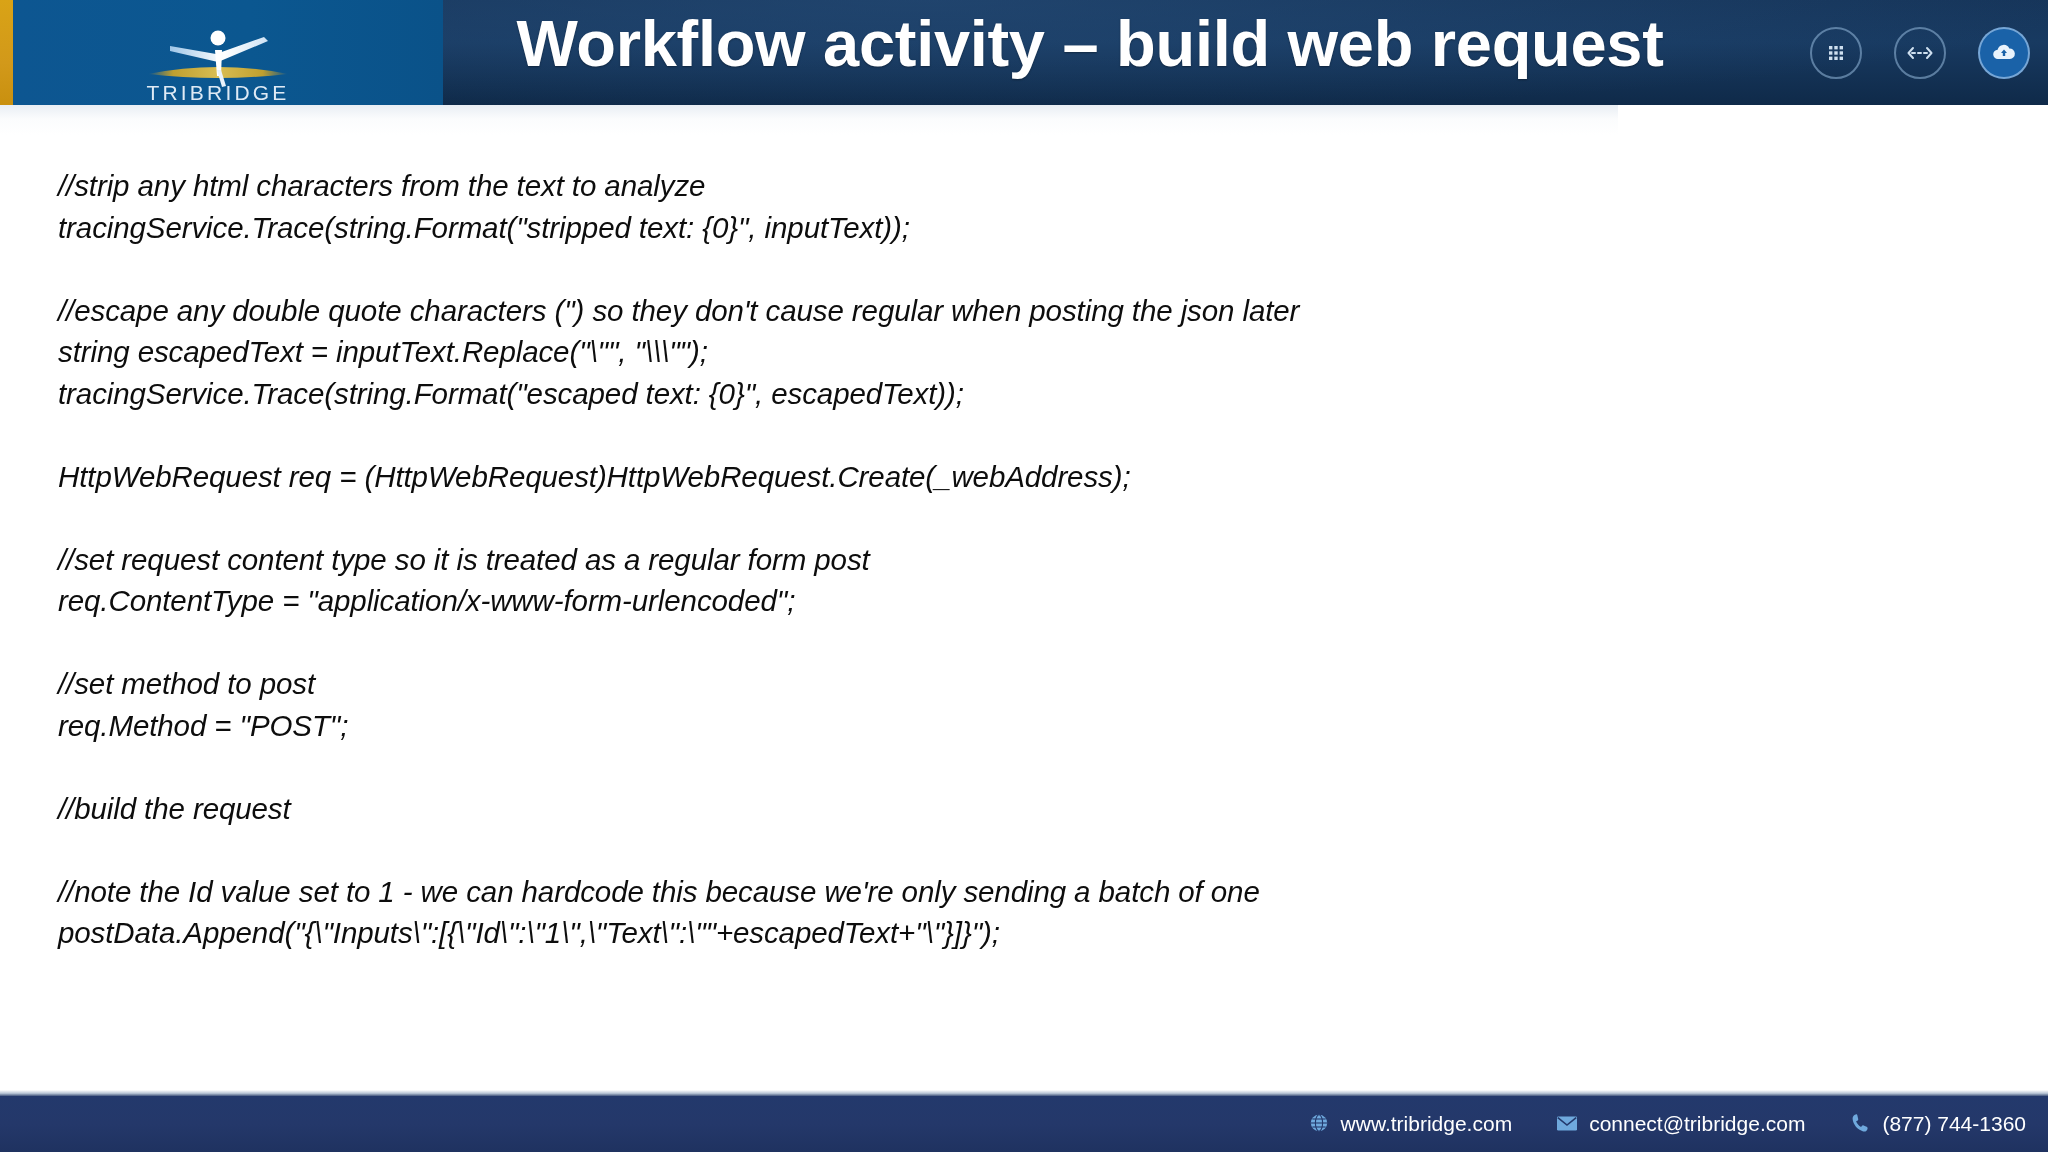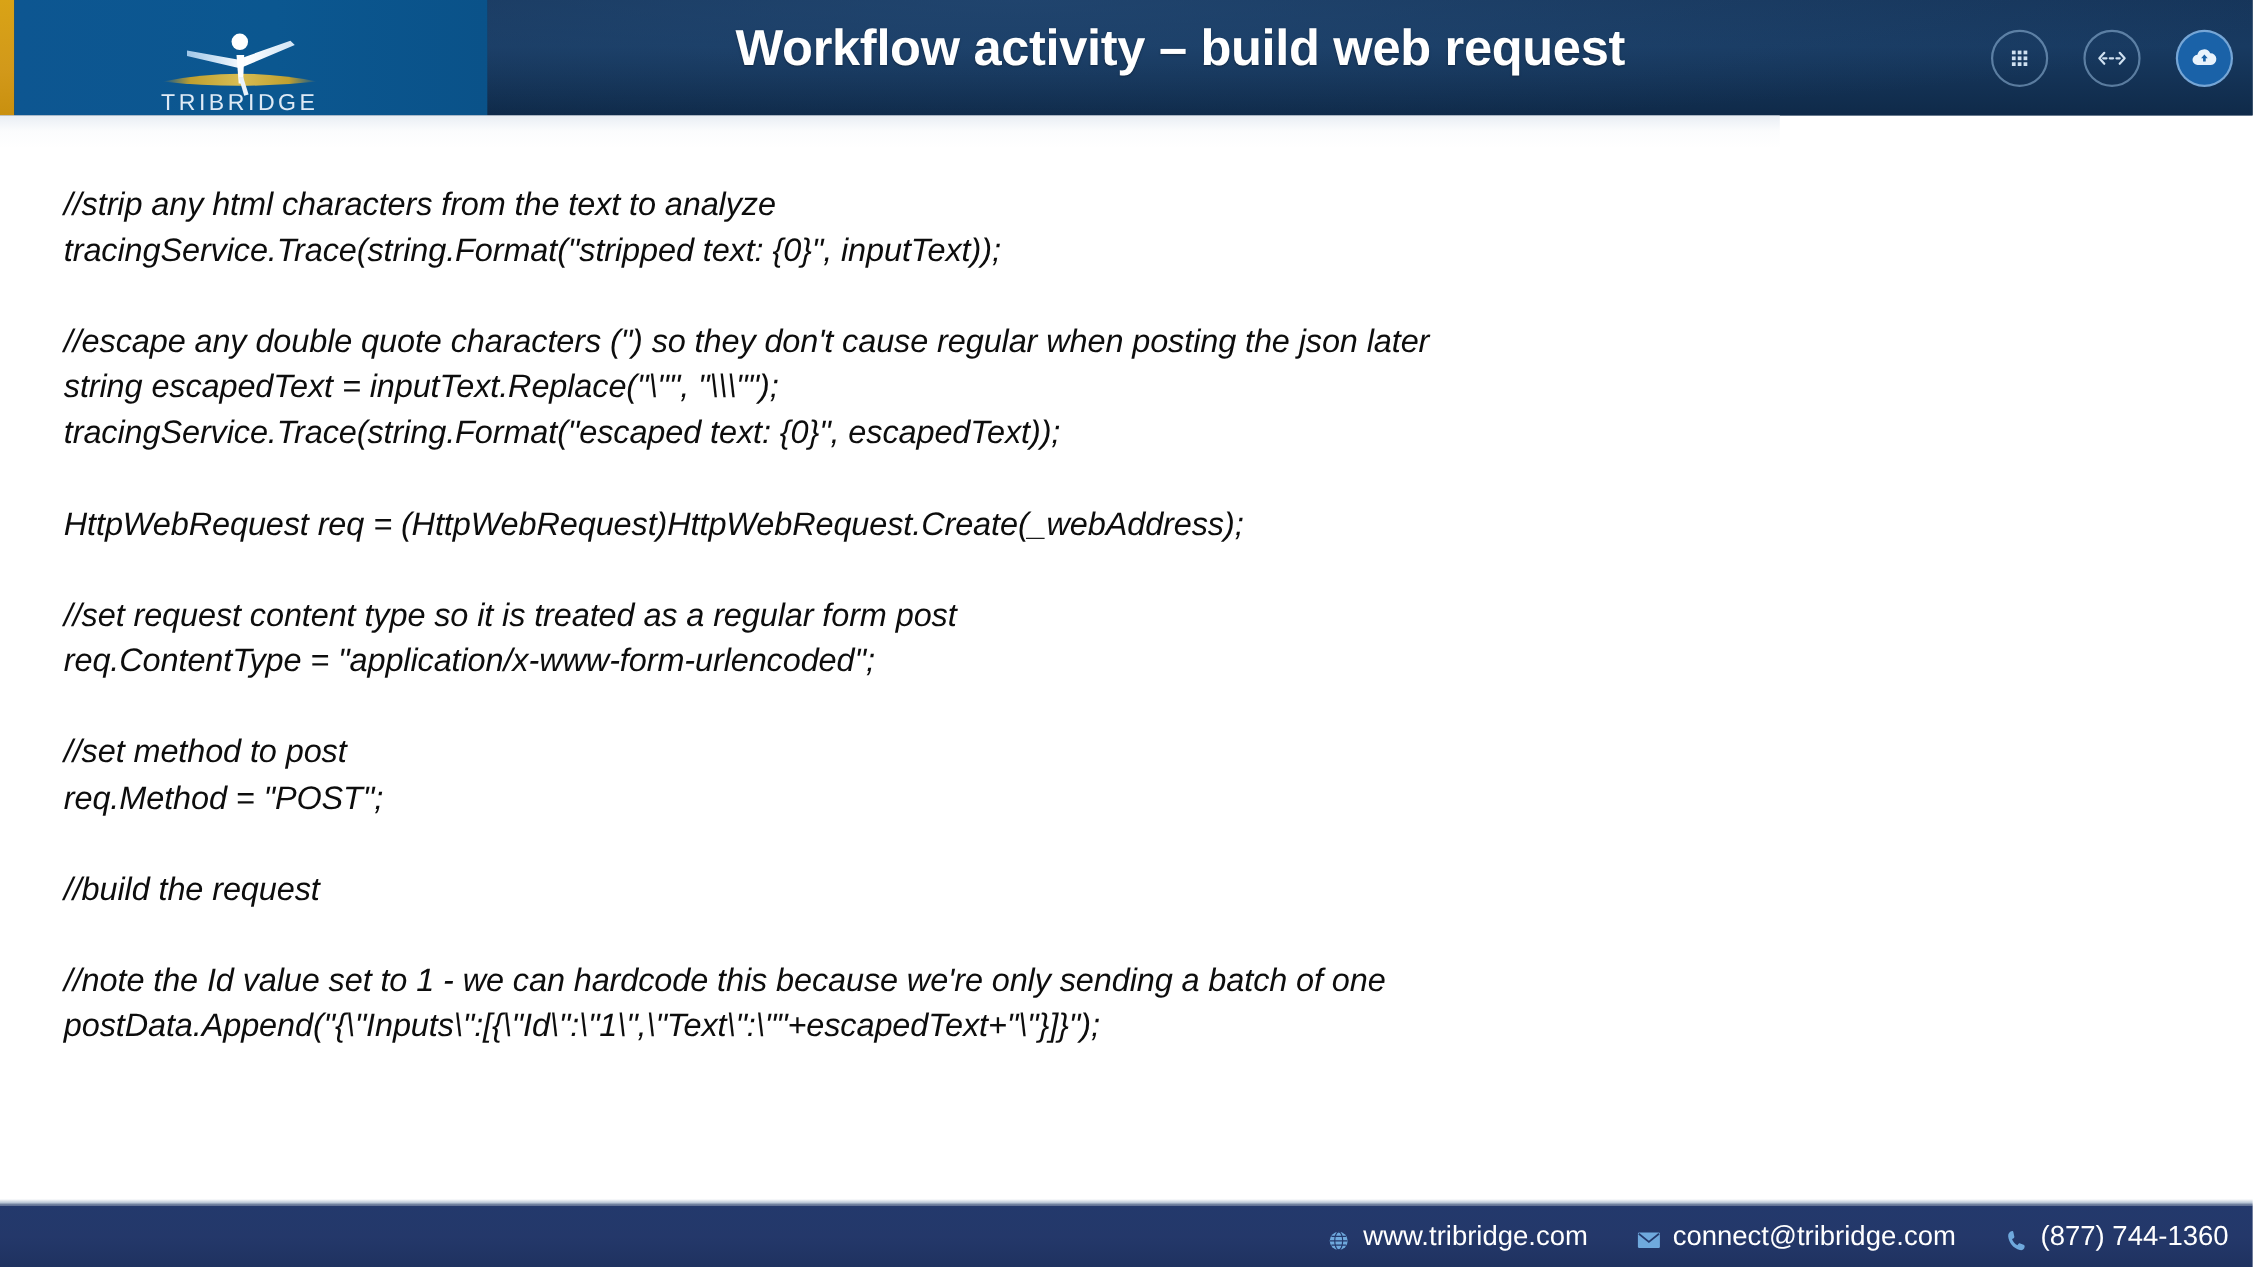--- a/index.html
+++ b/index.html
@@ -58,25 +58,26 @@
   .header-title {
     position: absolute;
     left: 443px;
     top: 0;
     width: 1260px;
     height: 86px;
     display: flex;
     align-items: center;
     justify-content: center;
     color: #ffffff;
-    font-size: 46px;
+    font-size: 65px;
     font-weight: bold;
     letter-spacing: -0.3px;
     white-space: nowrap;
     text-shadow: 0 1px 2px rgba(0,0,0,0.35);
+    padding-left: 17px;
   }
 
   .header-icons {
     position: absolute;
     right: 18px;
     top: 0;
     height: 105px;
     display: flex;
     align-items: center;
     gap: 32px;
@@ -146,24 +147,24 @@
     position: absolute;
     right: 22px;
     top: 0;
     height: 56px;
     display: flex;
     align-items: center;
     gap: 44px;
   }
   .fitem {
     display: flex;
-    align-items: flex-end;
+    align-items: flex-start;
     gap: 11px;
     color: #ffffff;
-    font-size: 25px;
+    font-size: 21px;
     white-space: nowrap;
   }
   .ficon {
     width: 22px;
     height: 22px;
     display: flex;
     align-items: center;
     justify-content: center;
     color: #7fb6e6;
   }

